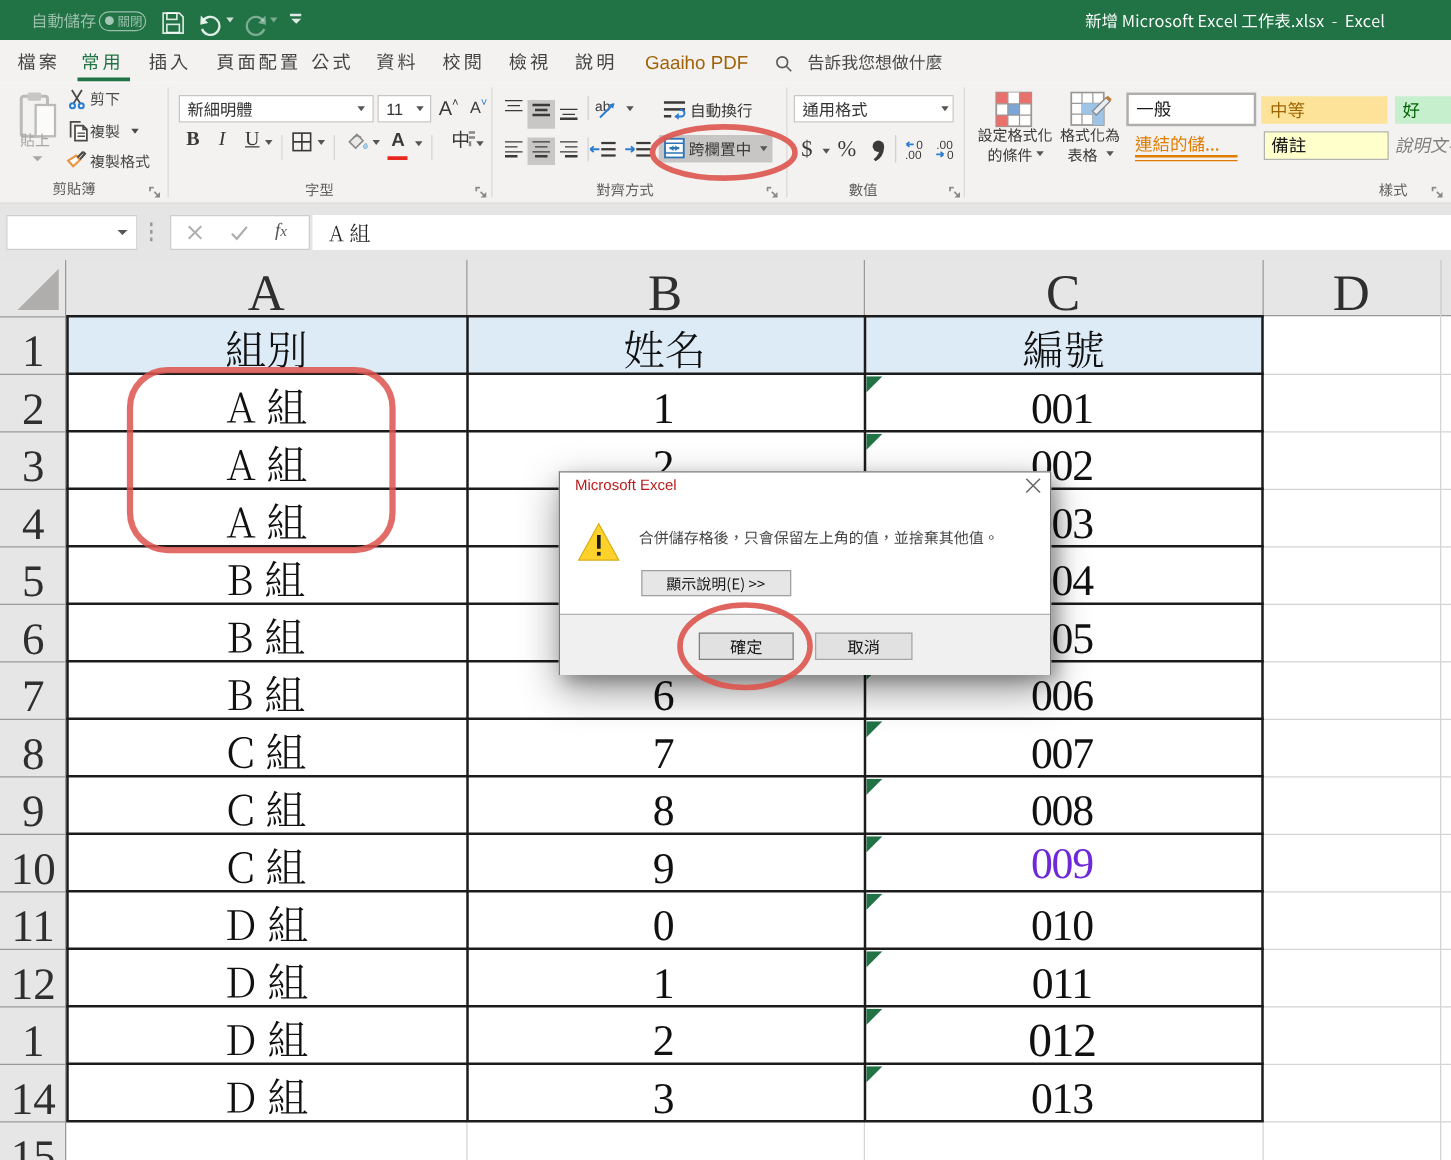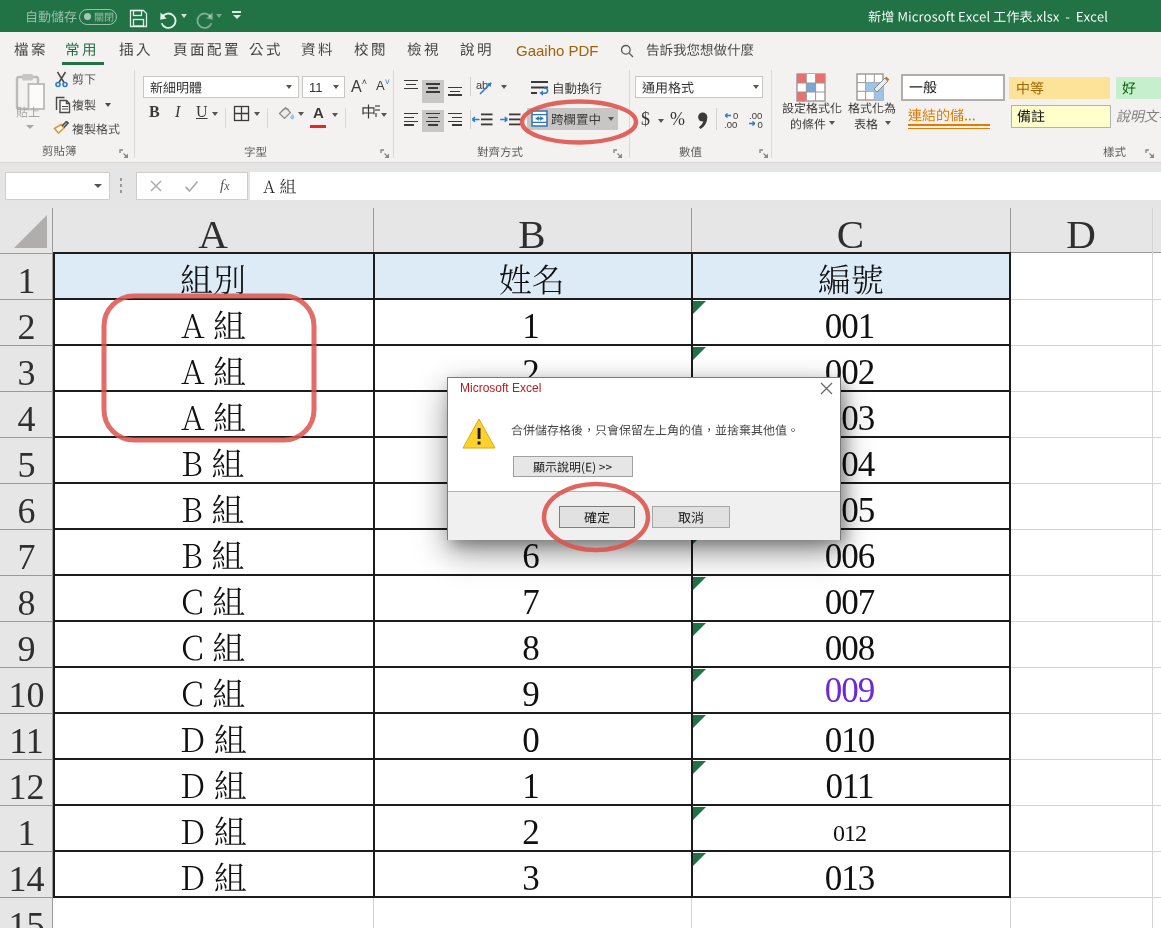--- a/index.html
+++ b/index.html
@@ -580,21 +580,21 @@
     </svg>
     <div class="a serif" style="left:531px;top:787px;transform:translate(-50%,-50%);font-size:35px;color:#111">1</div>
     <div class="a serif" style="left:849.5px;top:787px;transform:translate(-50%,-50%);font-size:35px;color:#111;letter-spacing:-1px">011</div>
     <svg class="a" style="left:692.5px;top:760.5px" width="13" height="13">
       <path d="M0 0 H13 L0 13 Z" fill="#217346"></path>
     </svg>
     <svg class="a" style="left:179.6px;top:814.5px;" width="68" height="34">
       <use href="#gd" fill="#111"></use>
     </svg>
     <div class="a serif" style="left:531px;top:833px;transform:translate(-50%,-50%);font-size:35px;color:#111">2</div>
-    <div class="a serif" style="left:849.5px;top:833px;transform:translate(-50%,-50%);font-size:24px;color:#111;letter-spacing:-1px">012</div>
+    <div class="a serif" style="left:849.5px;top:833px;transform:translate(-50%,-50%);font-size:38px;color:#111;letter-spacing:-1px">012</div>
     <svg class="a" style="left:692.5px;top:806.5px" width="13" height="13">
       <path d="M0 0 H13 L0 13 Z" fill="#217346"></path>
     </svg>
     <svg class="a" style="left:179.6px;top:860.5px;" width="68" height="34">
       <use href="#gd" fill="#111"></use>
     </svg>
     <div class="a serif" style="left:531px;top:879px;transform:translate(-50%,-50%);font-size:35px;color:#111">3</div>
     <div class="a serif" style="left:849.5px;top:879px;transform:translate(-50%,-50%);font-size:35px;color:#111;letter-spacing:-1px">013</div>
     <svg class="a" style="left:692.5px;top:852.5px" width="13" height="13">
       <path d="M0 0 H13 L0 13 Z" fill="#217346"></path>

